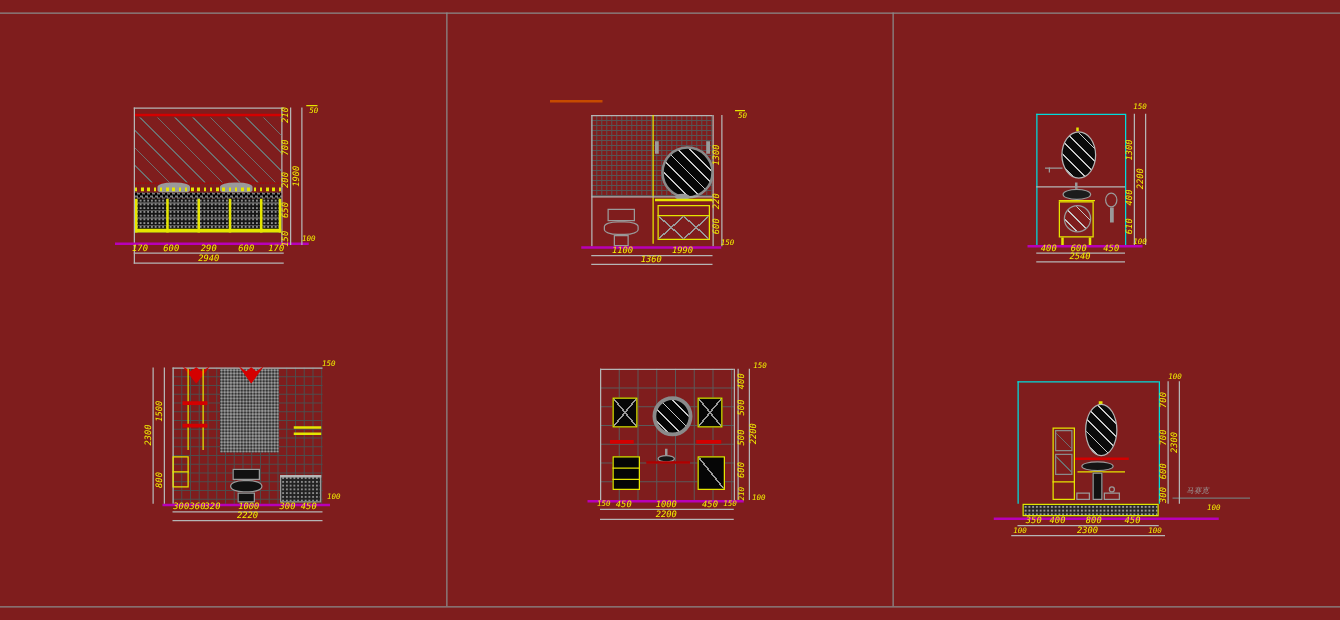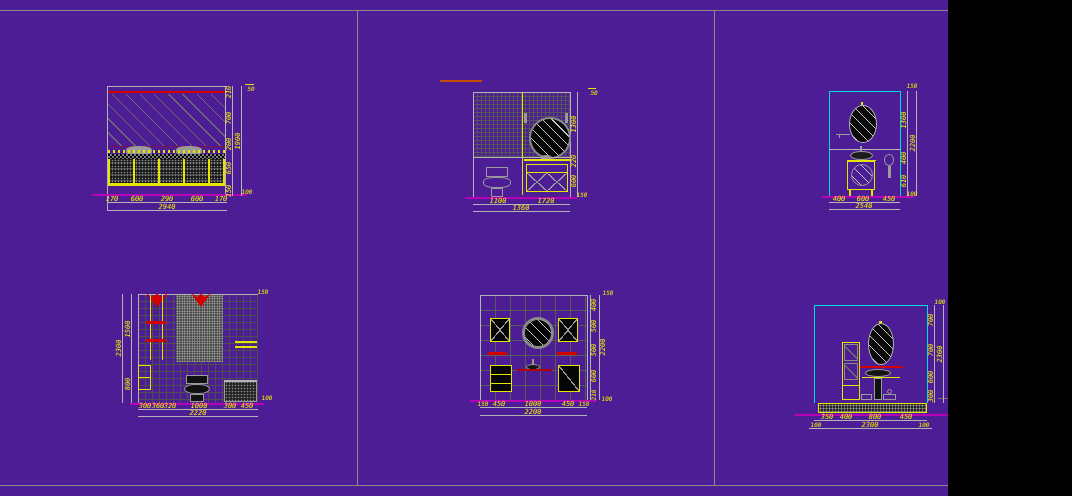--- a/index.html
+++ b/index.html
@@ -1,16 +1,16 @@
 <!DOCTYPE html>
 <html><head>
 <meta charset="utf-8">
 <style>
   html,body{margin:0;padding:0;background:#000;}
-  .canvas{position:relative;width:948px;height:496px;background:#4c1d95;overflow:hidden;
+  .canvas{position:relative;width:1072px;height:496px;background:#7f1d1d;overflow:hidden;
           font-family:"DejaVu Sans Mono",monospace;}
   .p,.panel,.ln,.yln,.rln,.mgln,.cyln,.box,.gbox,.d{position:absolute;}
   .ln{background:#b5b5b5;}
   .fr{background:#8a8a8a;}
   .yln{background:#e5e500;}
   .rln{background:#d40000;}
   .oln{background:#c64a00;}
   .mgln{background:#b800b8;}
   .cyln{background:#00dcdc;}
   .box{border:1px solid #e5e500;box-sizing:border-box;}
@@ -101,21 +101,21 @@
     <div class="p xcross" style="left:107px;top:93px;width:20px;height:18px"></div>
     <div class="oln" style="left:86px;top:112px;width:42px;height:2px"></div>
     <div class="gbox" style="left:46px;top:87px;width:22px;height:10px"></div>
     <div class="gbox" style="left:43px;top:97px;width:28px;height:11px;border-radius:40%"></div>
     <div class="gbox" style="left:51px;top:108px;width:12px;height:9px"></div>
     <div class="mgln" style="left:25px;top:117px;width:112px;height:2px"></div>
     <div class="ln" style="left:33px;top:124px;width:97px;height:1px"></div>
     <div class="ln" style="left:33px;top:131px;width:97px;height:1px"></div>
     <div class="ln" style="left:137px;top:12px;width:1px;height:105px"></div>
     <i class="d" style="left:58px;top:121px">1100</i>
-    <i class="d" style="left:106px;top:121px">1720</i>
+    <i class="d" style="left:106px;top:121px">1990</i>
     <i class="d" style="left:81px;top:128px">1360</i>
     <i class="d dv" style="left:134px;top:44px">1300</i>
     <i class="d dv" style="left:134px;top:81px">220</i>
     <i class="d dv" style="left:134px;top:101px">600</i>
     <div class="yln" style="left:148px;top:8px;width:8px;height:1px"></div>
     <i class="d tiny" style="left:154px;top:13px">50</i>
     <i class="d tiny" style="left:142px;top:115px">150</i>
   </div>
 
   <div class="panel" style="left:800px;top:70px;width:210px;height:160px">

